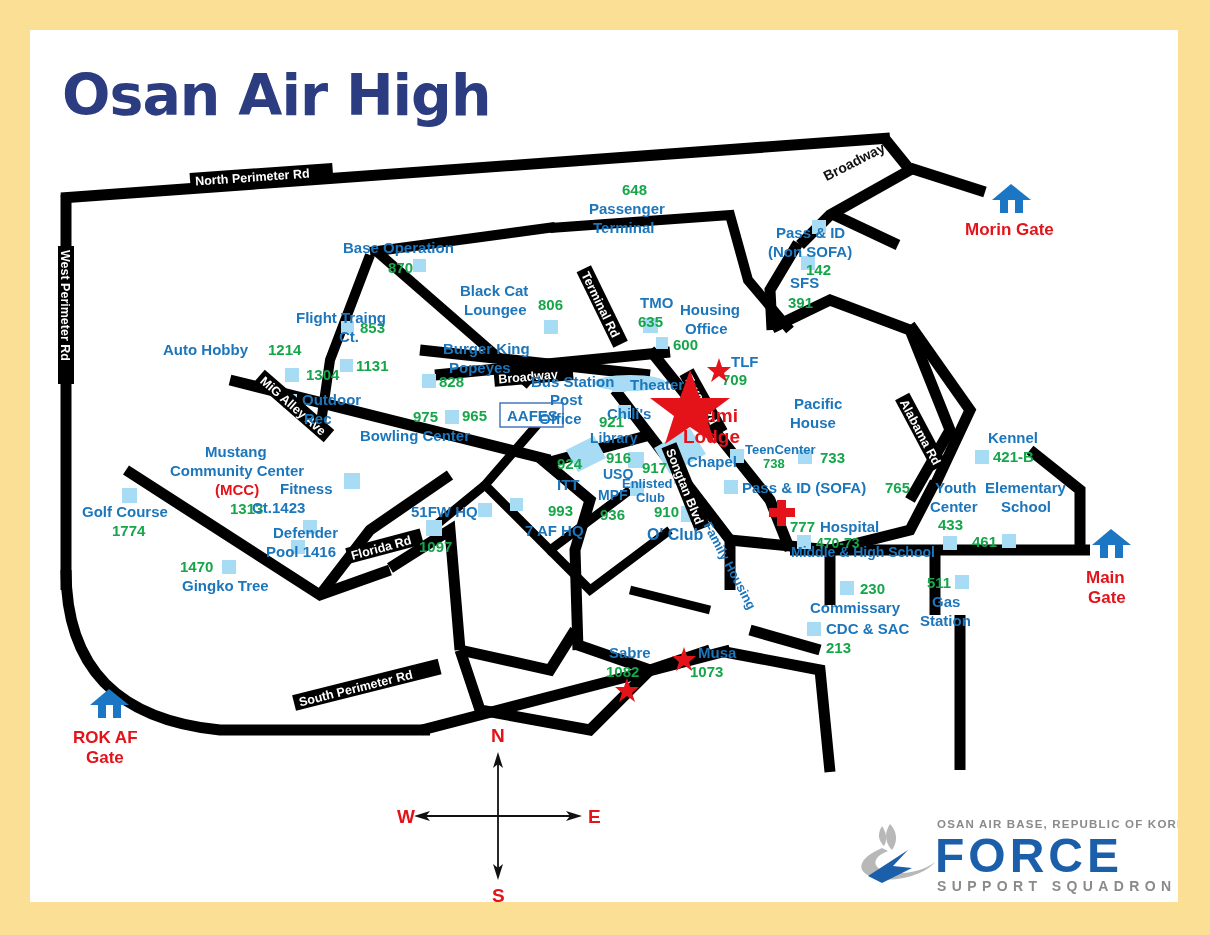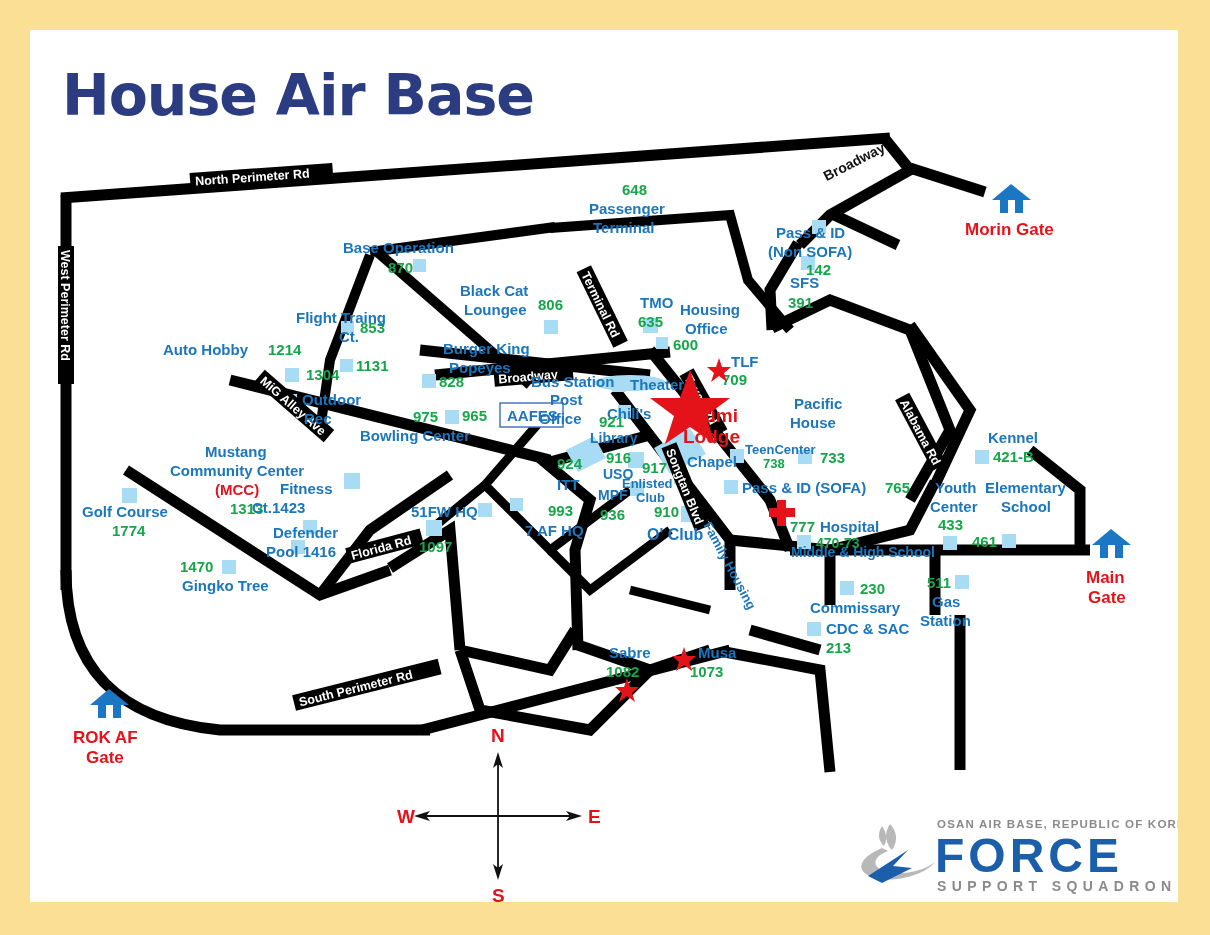--- a/index.html
+++ b/index.html
@@ -38,21 +38,21 @@
   .road{ stroke:#000000; fill:none; stroke-linecap:butt; stroke-linejoin:miter; }
   .logo-force{ font-family:"Liberation Sans", sans-serif; font-weight:bold; fill:#1B5FAA; font-size:48px; letter-spacing:4px;}
   .logo-top{ font-family:"Liberation Sans", sans-serif; font-weight:bold; fill:#8A8A8A; font-size:11.5px; letter-spacing:1.2px;}
   .logo-bot{ font-family:"Liberation Sans", sans-serif; font-weight:bold; fill:#8A8A8A; font-size:14px; letter-spacing:5.4px;}
 </style>
 </head>
 <body>
 
 <div id="frame">
 
-  <div class="title">House Air Base</div>
+  <div class="title">Osan Air High</div>
 
   <div id="map-root">
   <svg width="1148" height="872" viewBox="0 0 1148 872" xmlns="http://www.w3.org/2000/svg">
 
     <g>
 
       <path class="road" style="stroke-width:11" d="M 36 165 L 36 560"></path>
       <path class="road" style="stroke-width:11" d="M 31 168 L 860 108"></path>
 
       <path class="road" style="stroke-width:11" d="M 36 540 C 36 640 90 690 190 700 L 400 700"></path>

